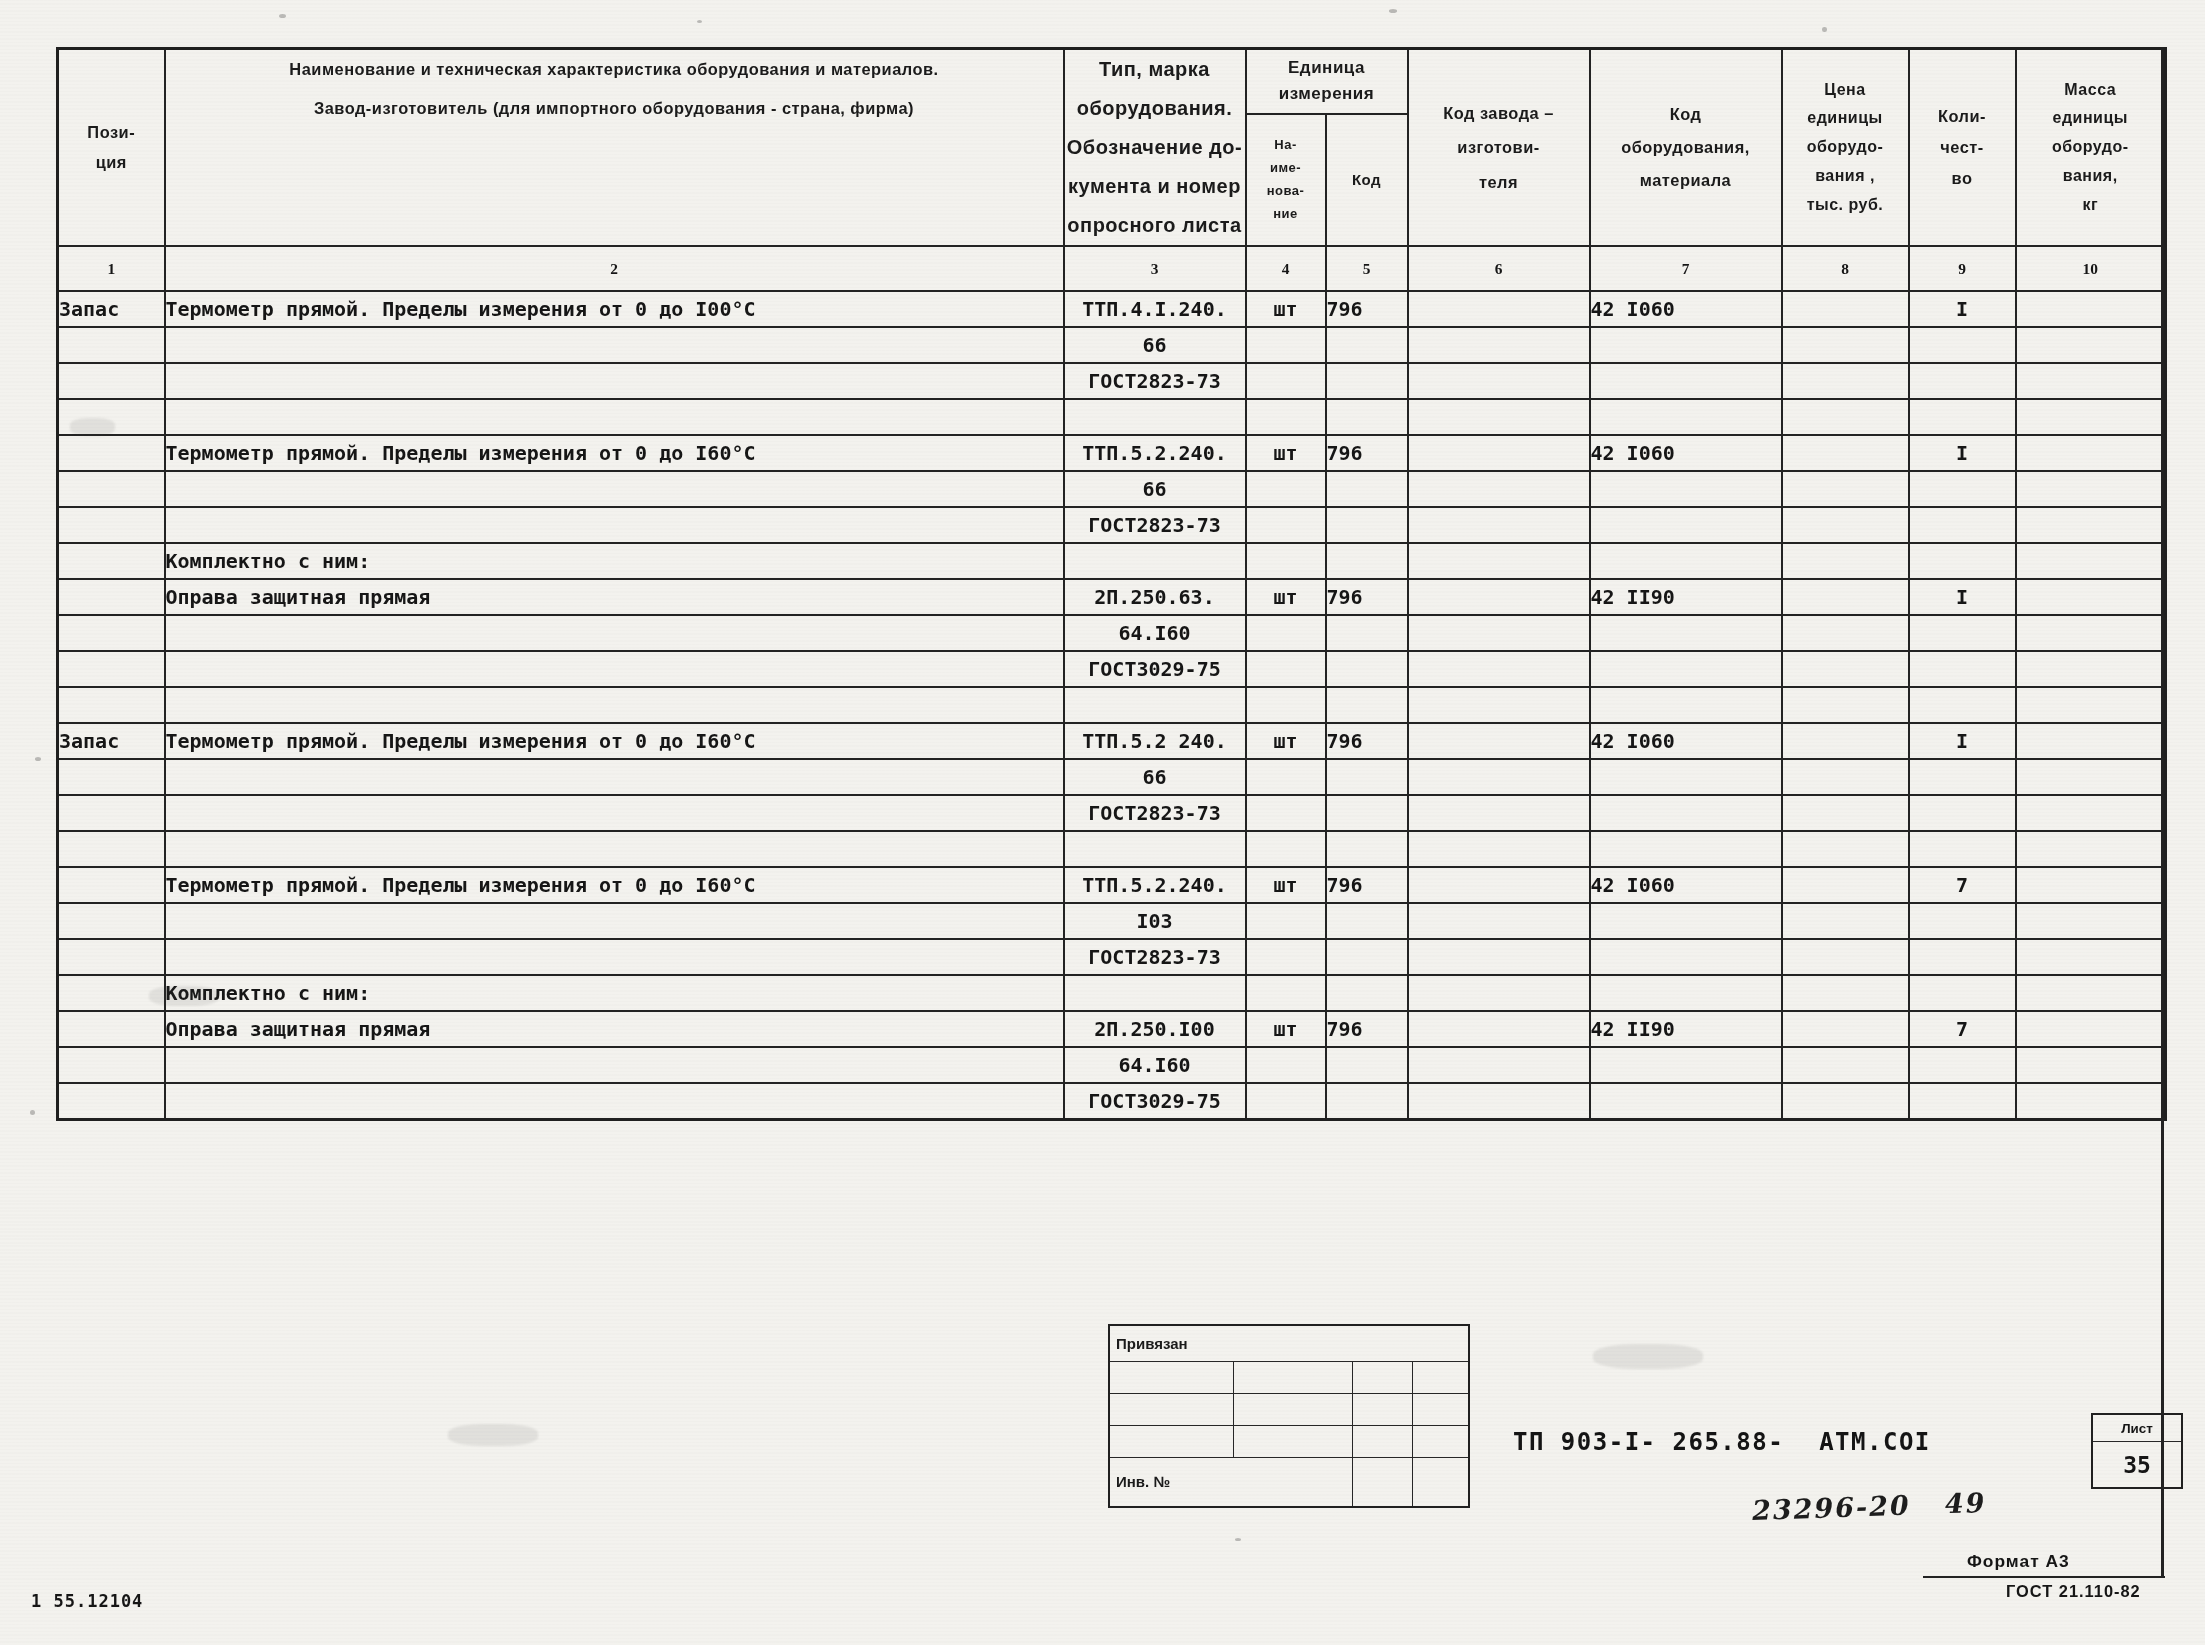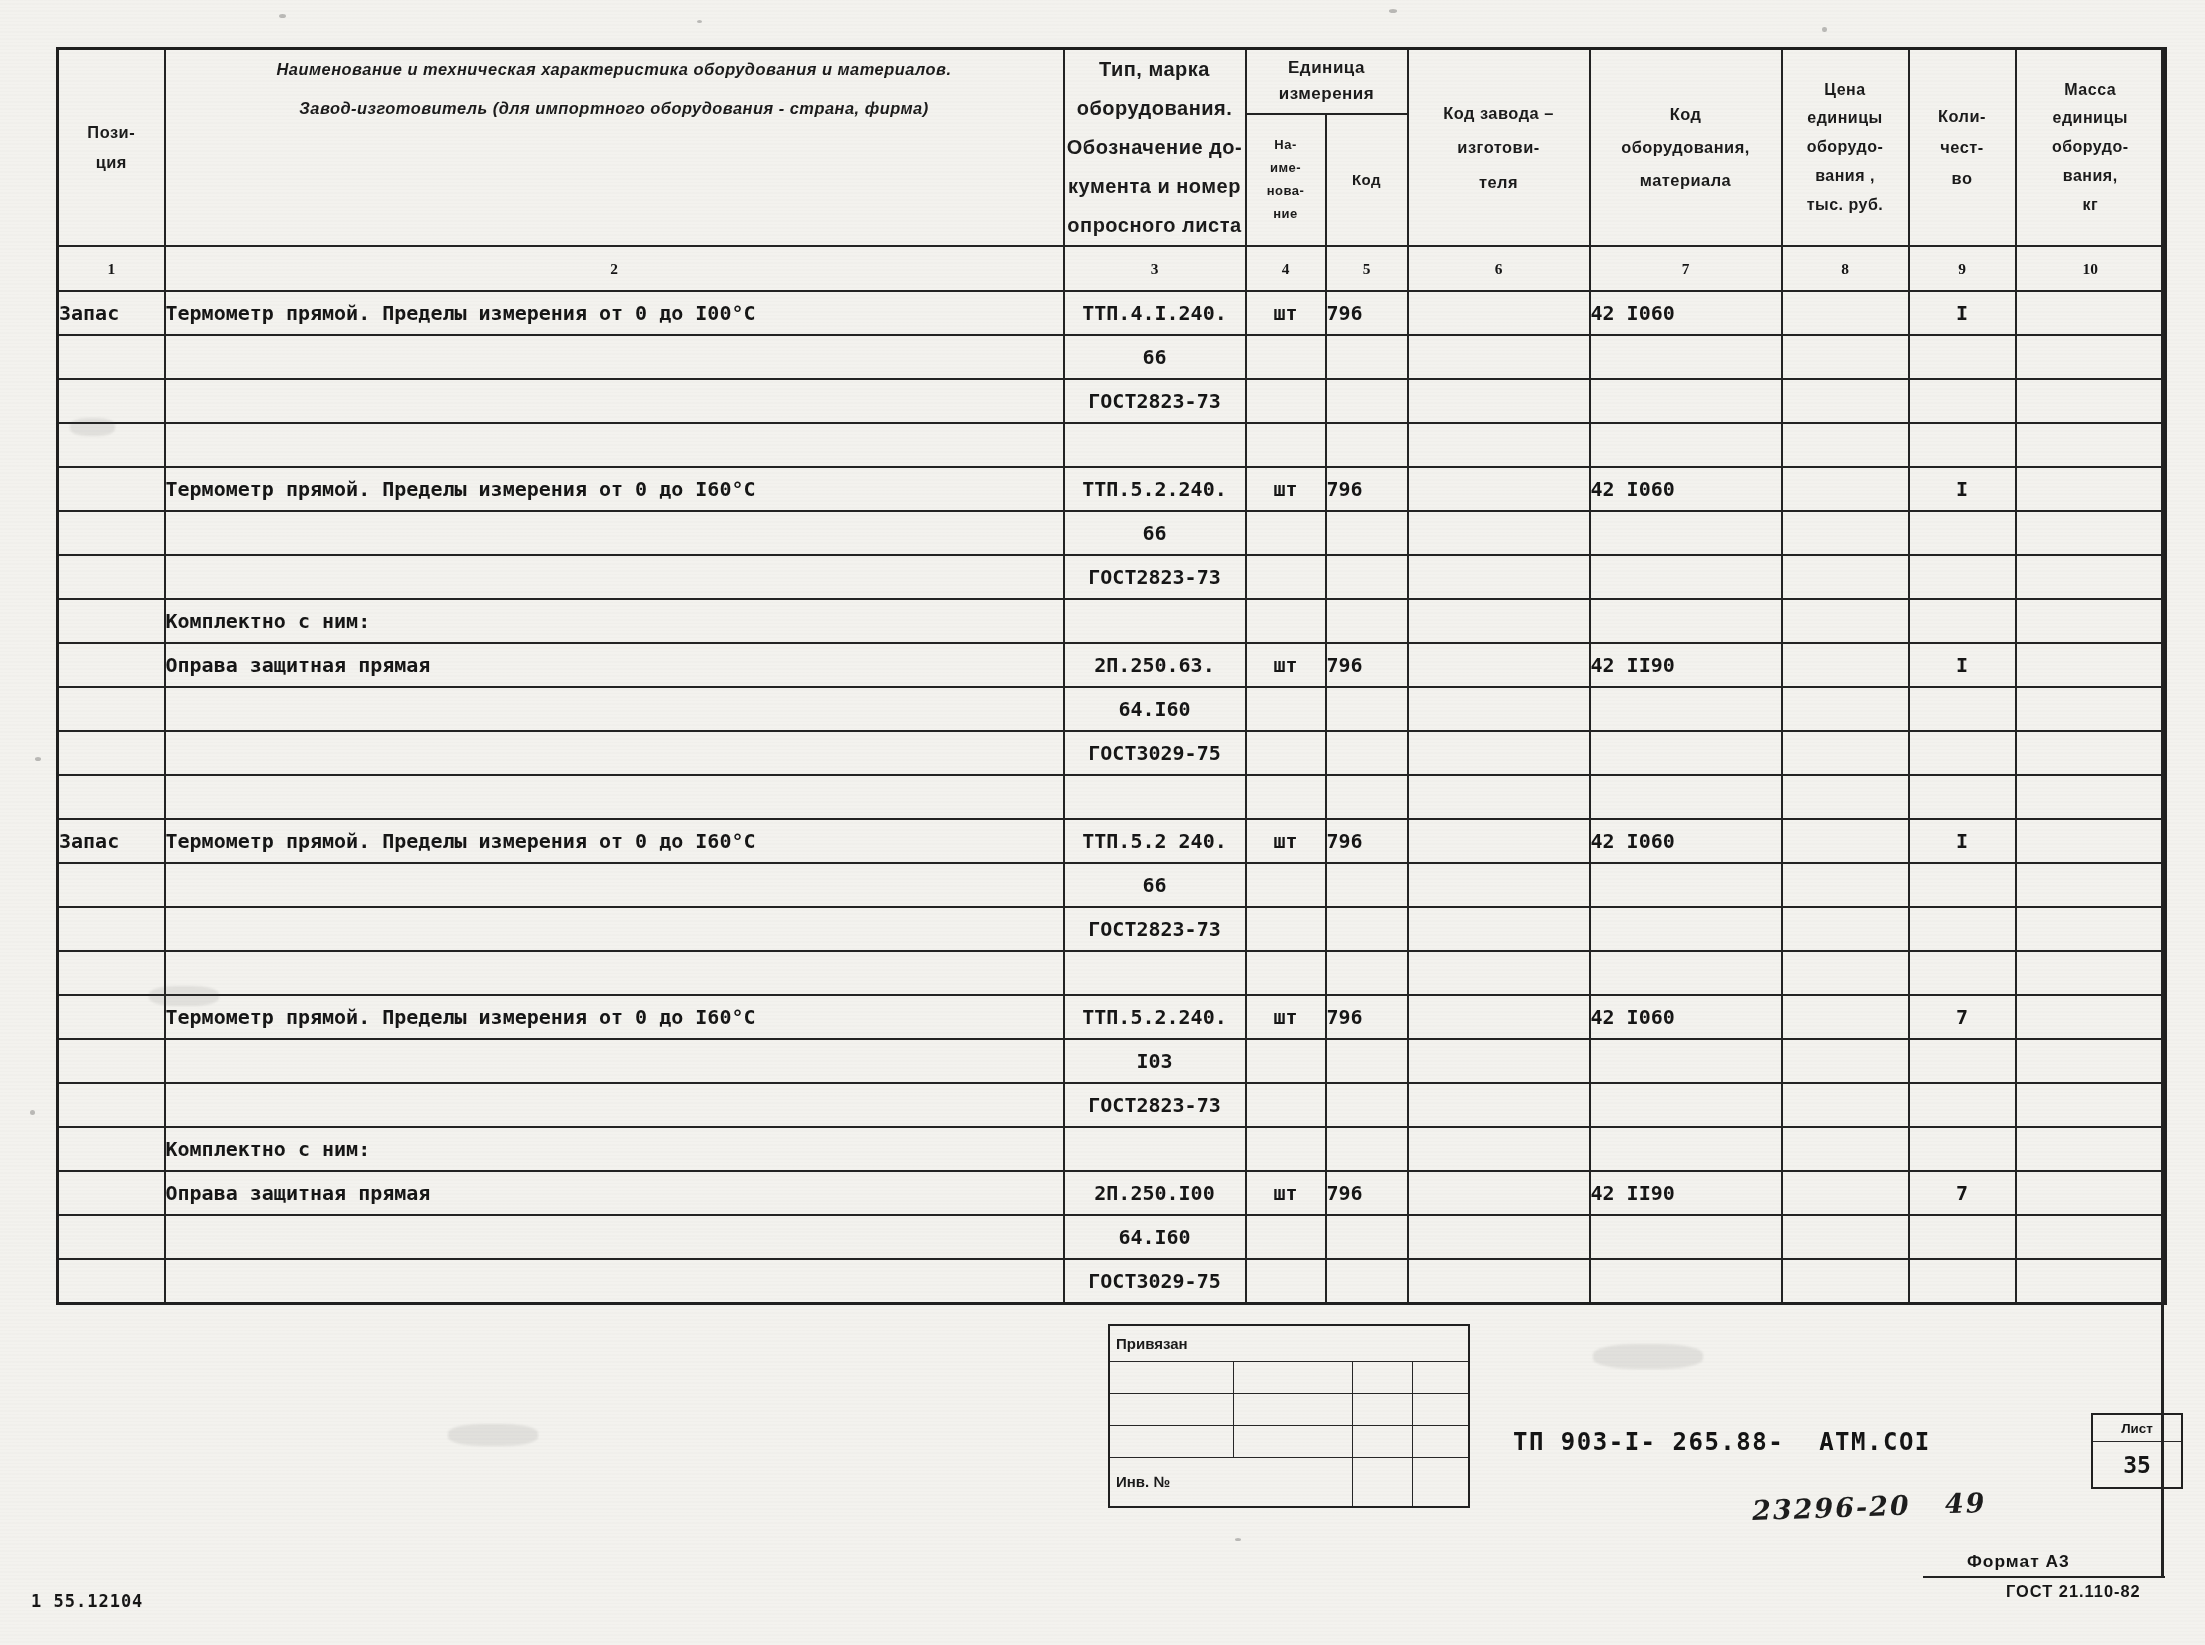--- a/index.html
+++ b/index.html
@@ -21,33 +21,33 @@
     border:3.5px solid #202020;
   }
   table.spec th, table.spec td{
     border:2px solid #232323;
     padding:0;
     overflow:hidden;
   }
   tr.h1{height:65px;}
   tr.h2{height:132px;}
   tr.h3{height:45px;}
-  tbody.body-rows tr{height:44px;margin-top:36px;}
+  tbody.body-rows tr{height:36px;margin-top:36px;}
   .hc{
     font-family:"Liberation Sans", sans-serif;
     font-weight:700;
     font-size:16.4px;
     letter-spacing:0.5px;
     white-space:pre-line;
     text-align:center;
     vertical-align:middle;
     color:#1b1b1b;
   }
   .hc1{line-height:1.8;}
-  .hc2{vertical-align:top;padding-top:24px;line-height:2.4;font-style:italic;}
+  .hc2{vertical-align:top;padding-top:24px;line-height:2.4;}
   .hc3{line-height:1.95;font-size:20px;}
   .hc-unit{font-size:17px;line-height:1.55;}
   .hc4{font-size:13px;line-height:1.75;}
   .hc5{font-size:15px;}
   .hc6{line-height:2.1;}
   .hc7{line-height:2.0;}
   .hc8{line-height:1.8;font-size:16px;}
   .hc9{line-height:1.9;}
   .hc10{line-height:1.8;font-size:16px;}
   .colnum{

